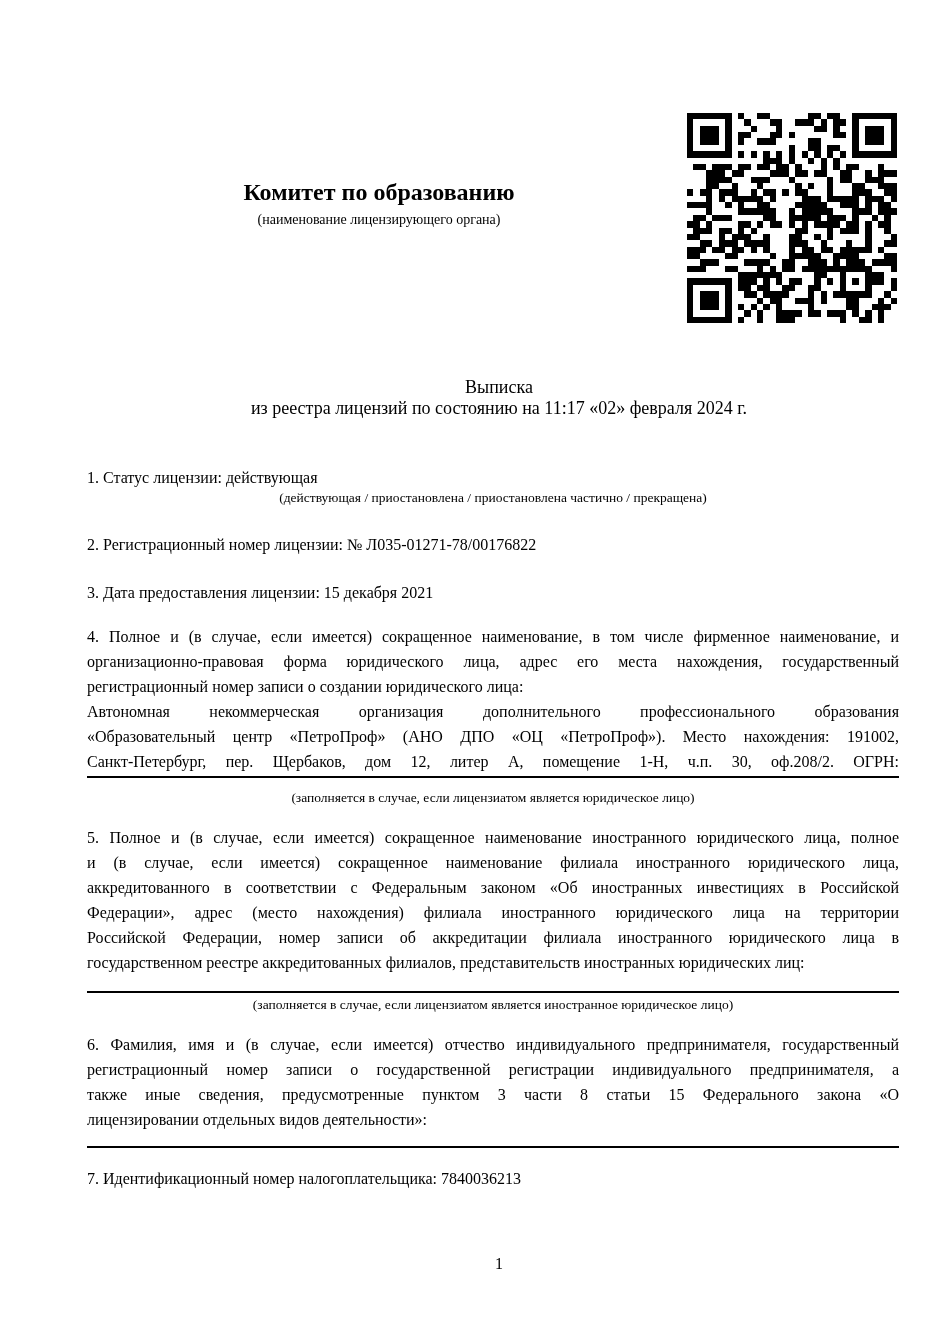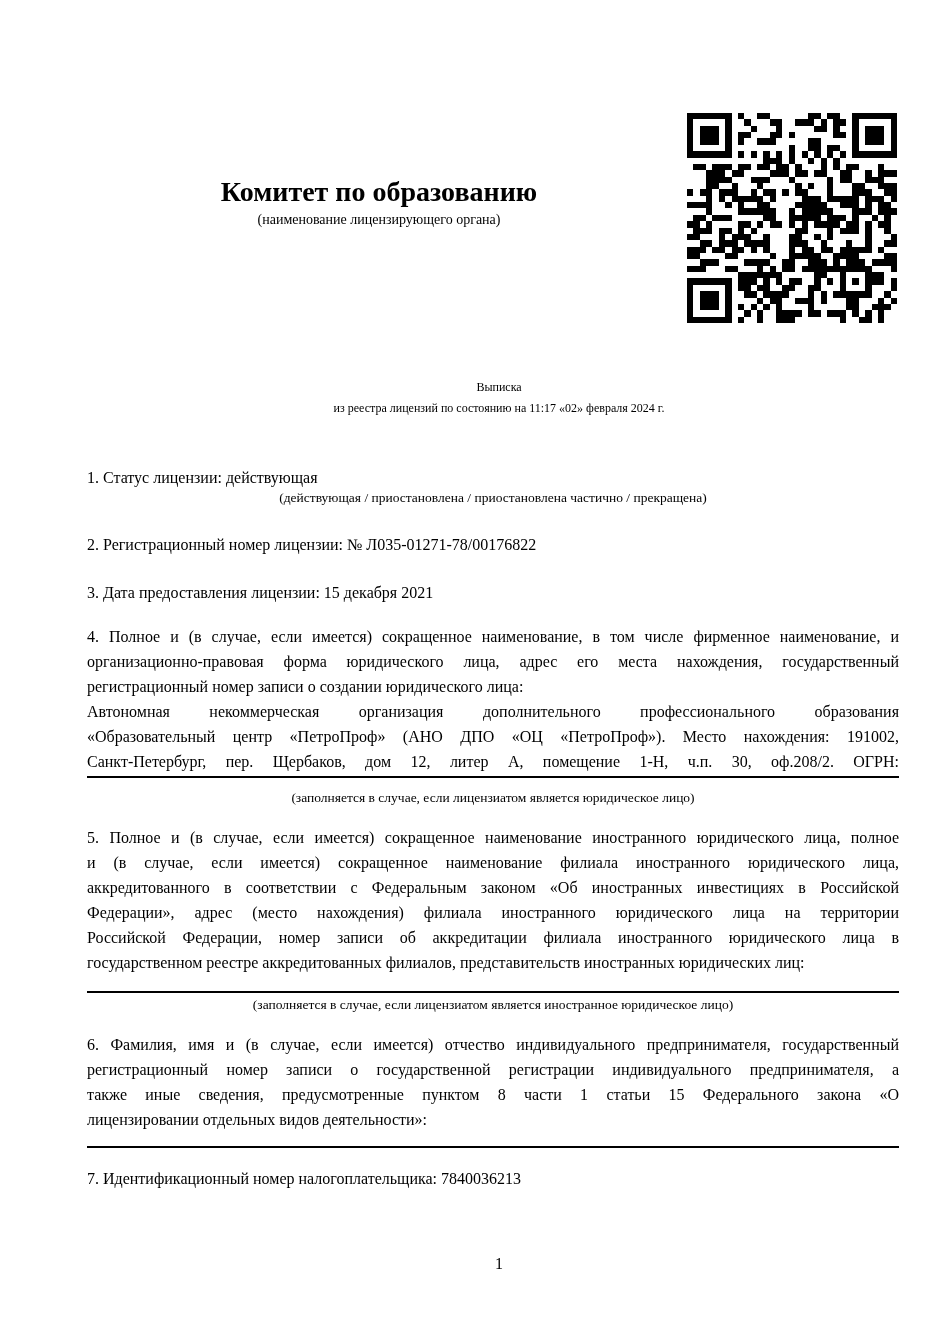--- a/index.html
+++ b/index.html
@@ -14,21 +14,21 @@
     overflow: hidden;
   }
   .header {
     position: absolute;
     top: 178px;
     left: 0;
     width: 758px;
     text-align: center;
   }
   .authority-name {
-    font-size: 28px;
+    font-size: 24px;
     font-weight: bold;
     line-height: 28px;
   }
   .authority-caption {
     font-size: 14px;
     line-height: 17px;
     margin-top: 5px;
   }
   .qr {
     position: absolute;
@@ -37,21 +37,21 @@
     width: 210px;
     height: 210px;
   }
   .qr svg { display: block; width: 100%; height: 100%; }
   .extract-heading {
     position: absolute;
     top: 377px;
     left: 93px;
     width: 812px;
     text-align: center;
-    font-size: 12px;
+    font-size: 18px;
     line-height: 21px;
   }
   .content {
     position: absolute;
     top: 467px;
     left: 87px;
     width: 812px;
     font-size: 16px;
   }
   .single-line { line-height: 21px; text-align: left; }
@@ -157,21 +157,21 @@
           <div class="jline last">государственном реестре аккредитованных филиалов, представительств иностранных юридических лиц:</div>
         </div>
       <div class="rule"></div>
       <div class="section-caption">(заполняется в случае, если лицензиатом является иностранное юридическое лицо)</div>
     </div>
 
     <div class="sec-6">
       <div class="jpara">
           <div class="jline">6. Фамилия, имя и (в случае, если имеется) отчество индивидуального предпринимателя, государственный</div>
           <div class="jline">регистрационный номер записи о государственной регистрации индивидуального предпринимателя, а</div>
-          <div class="jline">также иные сведения, предусмотренные пунктом 8 части 1 статьи 15 Федерального закона «О</div>
+          <div class="jline">также иные сведения, предусмотренные пунктом 3 части 8 статьи 15 Федерального закона «О</div>
           <div class="jline last">лицензировании отдельных видов деятельности»:</div>
         </div>
       <div class="rule"></div>
     </div>
 
     <div class="sec-7">
       <div class="single-line">7. Идентификационный номер налогоплательщика: 7840036213</div>
     </div>
 
   </div>

